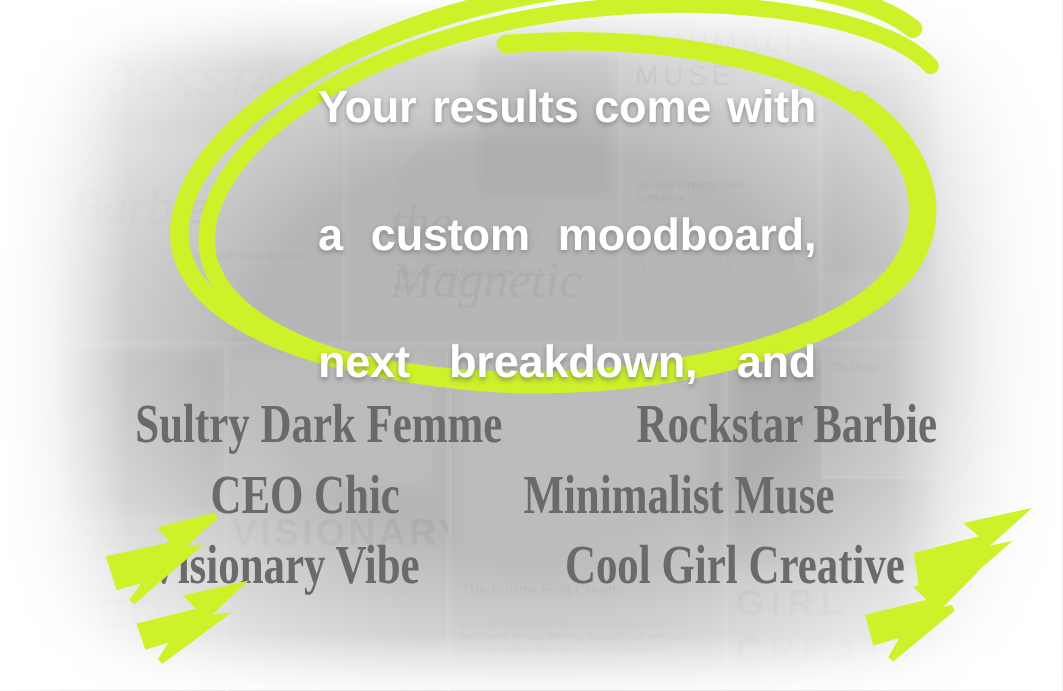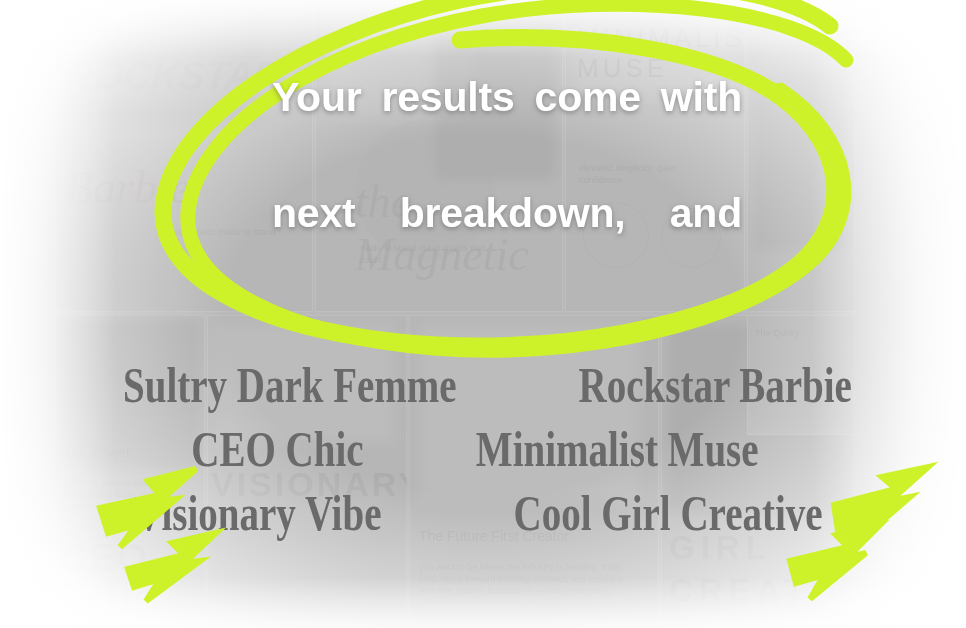--- a/index.html
+++ b/index.html
@@ -173,20 +173,21 @@
     font-weight: 700;
     font-size: 41px;
     line-height: 58px;
     letter-spacing: -0.2px;
     text-align: justify;
     text-shadow: 0 2px 5px rgba(90,90,90,0.55);
   }
   #headline .line {
     display: block;
     text-align: justify;
+    margin-left: 17px;
   }
   #headline .line::after {
     content: "";
     display: inline-block;
     width: 100%;
   }
   #headline .line.last {
     text-align: left;
   }
   #headline .line.last::after { display: none; }
@@ -308,20 +309,21 @@
                C 668 22, 496 4, 352 30
                C 196 58, 66 140, 58 226
                C 52 300, 158 350, 304 362
                C 452 374, 612 336, 680 276
                C 736 226, 720 150, 650 104" stroke-width="15"></path>
     </g>
   </svg>
 
   <div id="headline">
     <span class="line">Your results come with</span>
+    <span class="line">a custom moodboard,</span>
     <span class="line">next breakdown, and</span>
   </div>
 
   <div id="style-names">
     <div class="name-row">
       <span class="style-name">Sultry Dark Femme</span>
       <span class="style-name">Rockstar Barbie</span>
     </div>
     <div class="name-row">
       <span class="style-name">CEO Chic</span>

